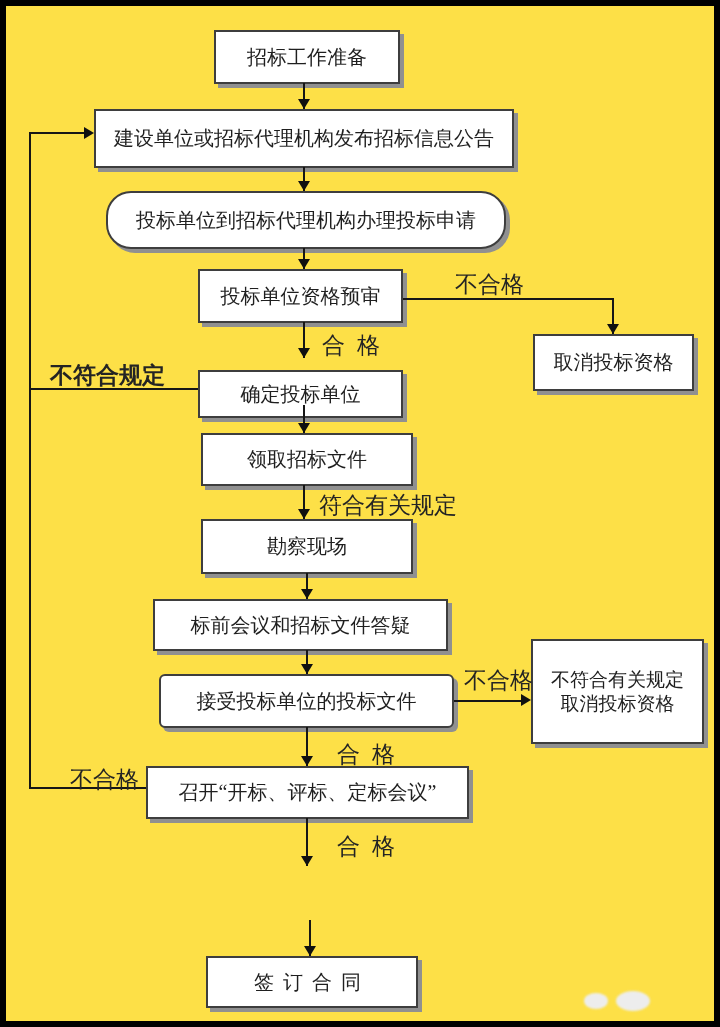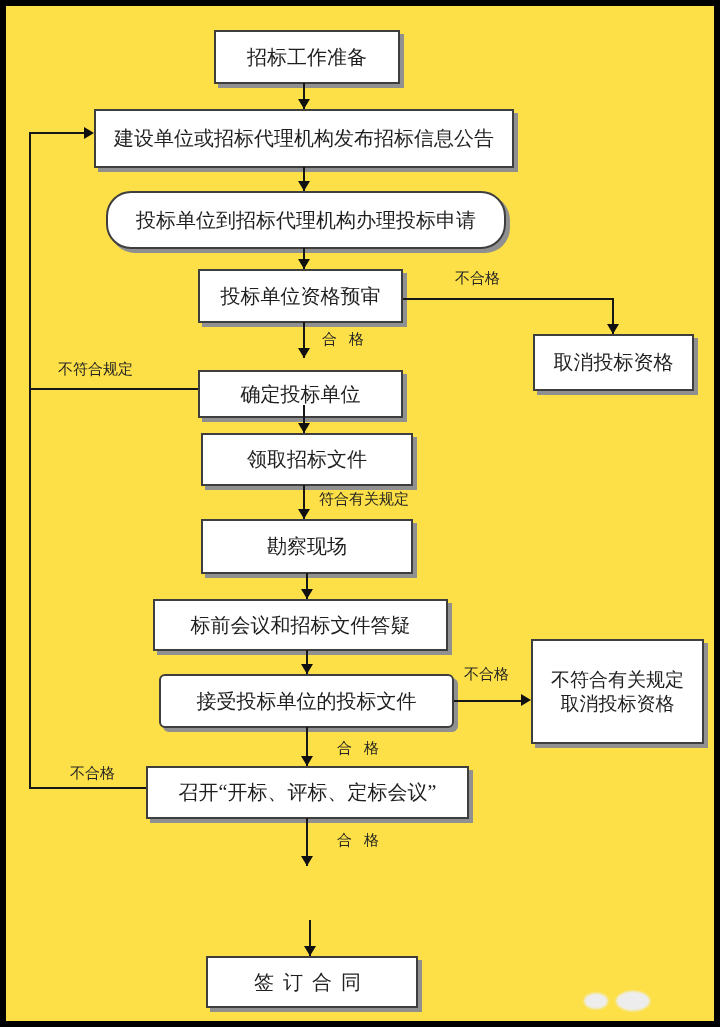--- a/index.html
+++ b/index.html
@@ -13,21 +13,21 @@
     border:2px solid #3e3e3e;box-shadow:4px 4px 0 #909090;
     display:flex;align-items:center;justify-content:center;
     font-size:20px;color:#1f1f1f;text-align:center;line-height:1.25;
     white-space:nowrap;
   }
   .box.two{flex-direction:column;justify-content:center;font-size:19px;}
   .vl{position:absolute;width:2px;background:#161616;}
   .hl{position:absolute;height:2px;background:#161616;}
   .ad{position:absolute;width:0;height:0;border-left:6px solid transparent;border-right:6px solid transparent;border-top:10px solid #101010;}
   .ar{position:absolute;width:0;height:0;border-top:6px solid transparent;border-bottom:6px solid transparent;border-left:10px solid #101010;}
-  .lbl{position:absolute;font-size:15px;color:#242424;white-space:pre;}
+  .lbl{position:absolute;font-size:23px;color:#242424;white-space:pre;}
   .sp{letter-spacing:12px;}
   #b1{left:208px;top:24px;width:186px;height:54px;}
   #b2{left:88px;top:103px;width:420px;height:59px;}
   #b3{left:100px;top:185px;width:400px;height:58px;border-radius:25px;}
   #b4{left:192px;top:263px;width:205px;height:54px;}
   #b5{left:192px;top:364px;width:205px;height:48px;}
   #b6{left:195px;top:427px;width:212px;height:53px;}
   #b7{left:195px;top:513px;width:212px;height:55px;}
   #b8{left:147px;top:593px;width:295px;height:52px;}
   #b9{left:153px;top:668px;width:295px;height:54px;border-radius:6px;}
@@ -63,21 +63,21 @@
   #a7{left:295px;top:583px;}
   #a8{left:295px;top:658px;}
   #a9{left:295px;top:750px;}
   #a10{left:295px;top:850px;}
   #a11{left:298px;top:940px;}
   #a12{left:601px;top:318px;}
   #a13{left:515px;top:688px;}
   #a14{left:78px;top:121px;}
   #lb1{left:449px;top:263px;}
   #lb2{left:316px;top:324px;}
-  #lb3{left:52px;top:354px;}
+  #lb3{left:44px;top:354px;font-weight:bold;}
   #lb4{left:313px;top:484px;}
   #lb5{left:458px;top:659px;}
   #lb6{left:331px;top:733px;}
   #lb7{left:64px;top:758px;}
   #lb8{left:331px;top:825px;}
   .wm{position:absolute;background:#ededed;border-radius:50%;filter:blur(1px);}
   #wm1{left:578px;top:987px;width:24px;height:16px;}
   #wm2{left:610px;top:985px;width:34px;height:20px;}
 </style>
 </head>

